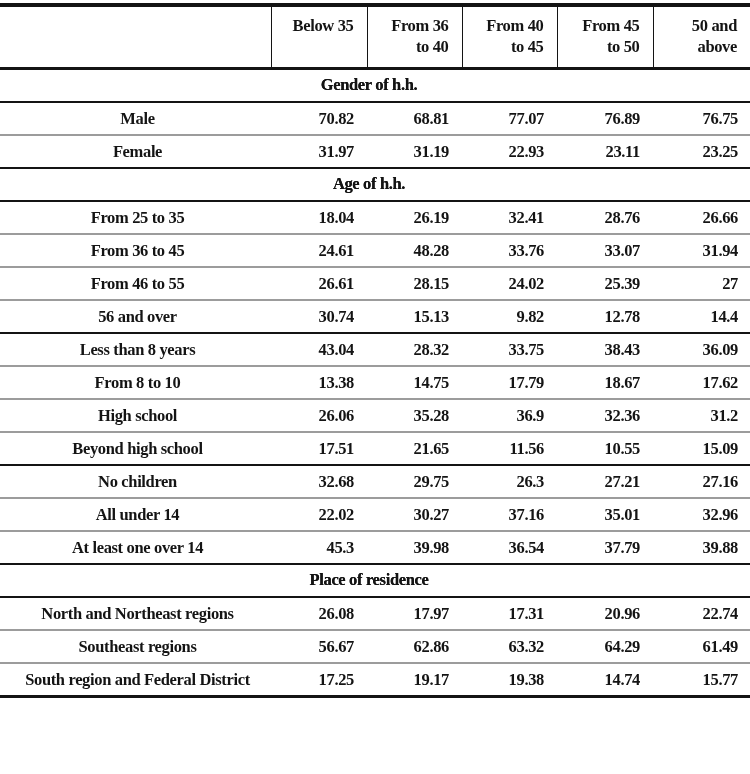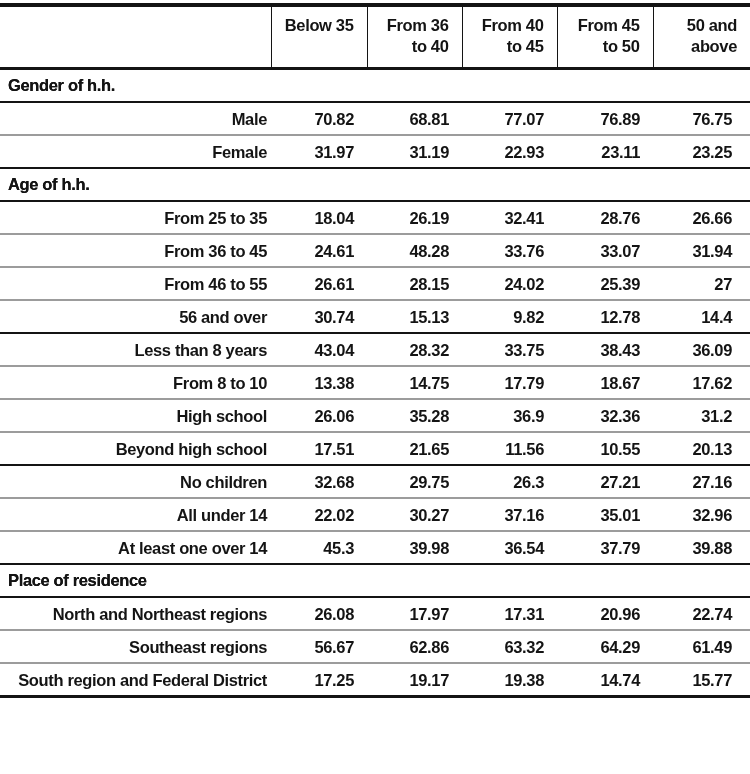--- a/index.html
+++ b/index.html
@@ -19,21 +19,21 @@
     height: 774px;
     background: var(--bg);
     padding-top: 3px;
     overflow: hidden;
   }
   table.stat-table {
     width: 750px;
     border-collapse: collapse;
     table-layout: fixed;
     border-top: 4px solid var(--heavy);
-    font-family: Liberation Sans, sans-serif;
+    font-family: Liberation Serif, serif;
     font-weight: 700;
     color: var(--text);
     letter-spacing: -0.35px;
   }
   col.c0 { width: 271px; }
   col.c1 { width: 96px; }
   col.c2 { width: 95px; }
   col.c3 { width: 95px; }
   col.c4 { width: 96px; }
   col.c5 { width: 97px; }
@@ -51,37 +51,37 @@
   th.col-header.sep { border-left: 1.5px solid var(--heavy); }
   th.col-header:last-child { }
 
   td {
     font-size: 16.5px;
     line-height: 20px;
     white-space: nowrap;
     overflow: hidden;
   }
   td.section-title {
-    text-align: left;
+    text-align: center;
     padding: 5px 20px 6px 8px;
     border-bottom: 2.6px solid var(--heavy);
     text-shadow: 0 0 0.4px var(--heavy);
   }
   tr.data-row td { border-bottom: 2px solid var(--light); }
   tr.data-row.section-end td { border-bottom: 2.6px solid var(--heavy); }
   tr.data-row.table-end td { border-bottom: 3.5px solid var(--heavy); }
   td.row-label {
-    text-align: right;
+    text-align: center;
     padding: 5.5px 4px 5.5px 8px;
   }
   td.value {
     text-align: right;
     padding: 5.5px 13px 5.5px 2px;
   }
-  td.value:last-child { padding-right: 18px; }
+  td.value:last-child { padding-right: 12px; }
 </style>
 </head>
 <body>
 
 <div class="page">
   <table class="stat-table">
     <colgroup>
       <col class="c0">
         <col class="c1">
         <col class="c2">
@@ -181,21 +181,21 @@
           <td class="value">36.9</td>
           <td class="value">32.36</td>
           <td class="value">31.2</td>
         </tr>
         <tr class="data-row section-end">
           <td class="row-label">Beyond high school</td>
           <td class="value">17.51</td>
           <td class="value">21.65</td>
           <td class="value">11.56</td>
           <td class="value">10.55</td>
-          <td class="value">20.13</td>
+          <td class="value">15.09</td>
         </tr>
         <tr class="data-row">
           <td class="row-label">No children</td>
           <td class="value">32.68</td>
           <td class="value">29.75</td>
           <td class="value">26.3</td>
           <td class="value">27.21</td>
           <td class="value">27.16</td>
         </tr>
         <tr class="data-row">

